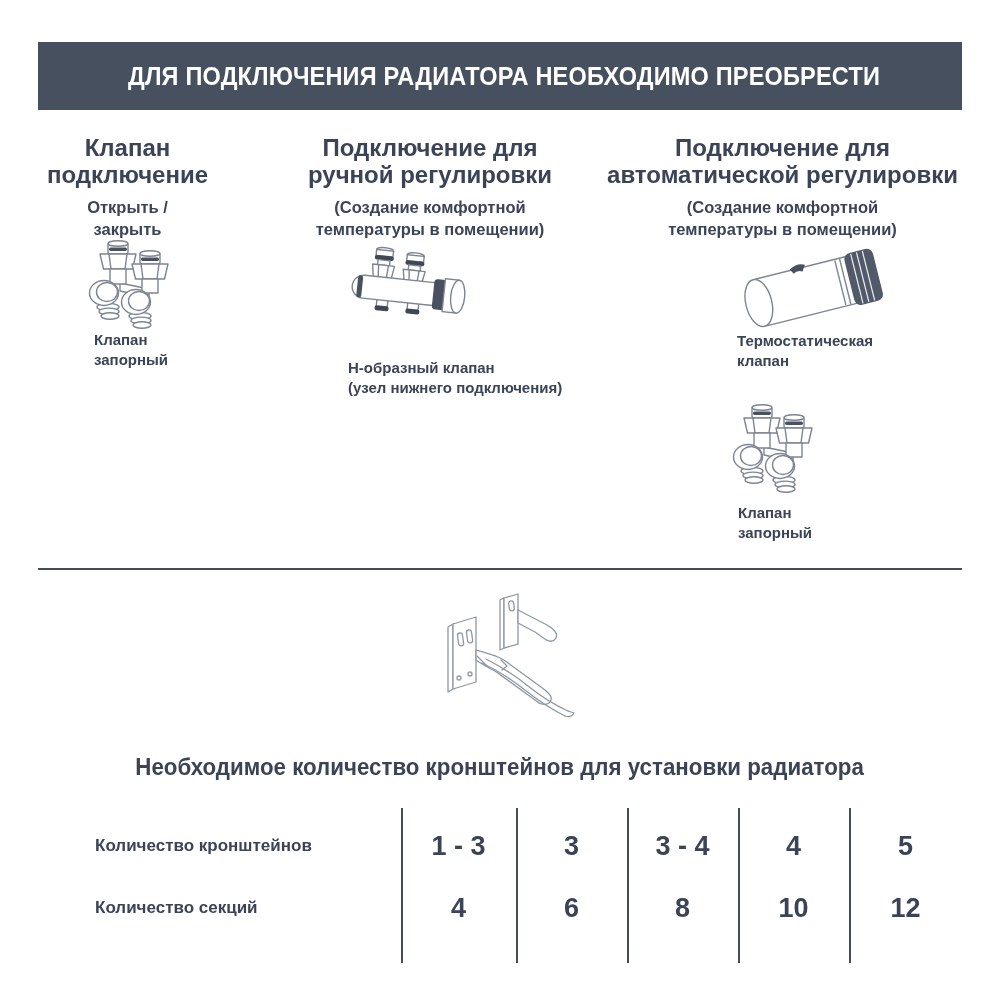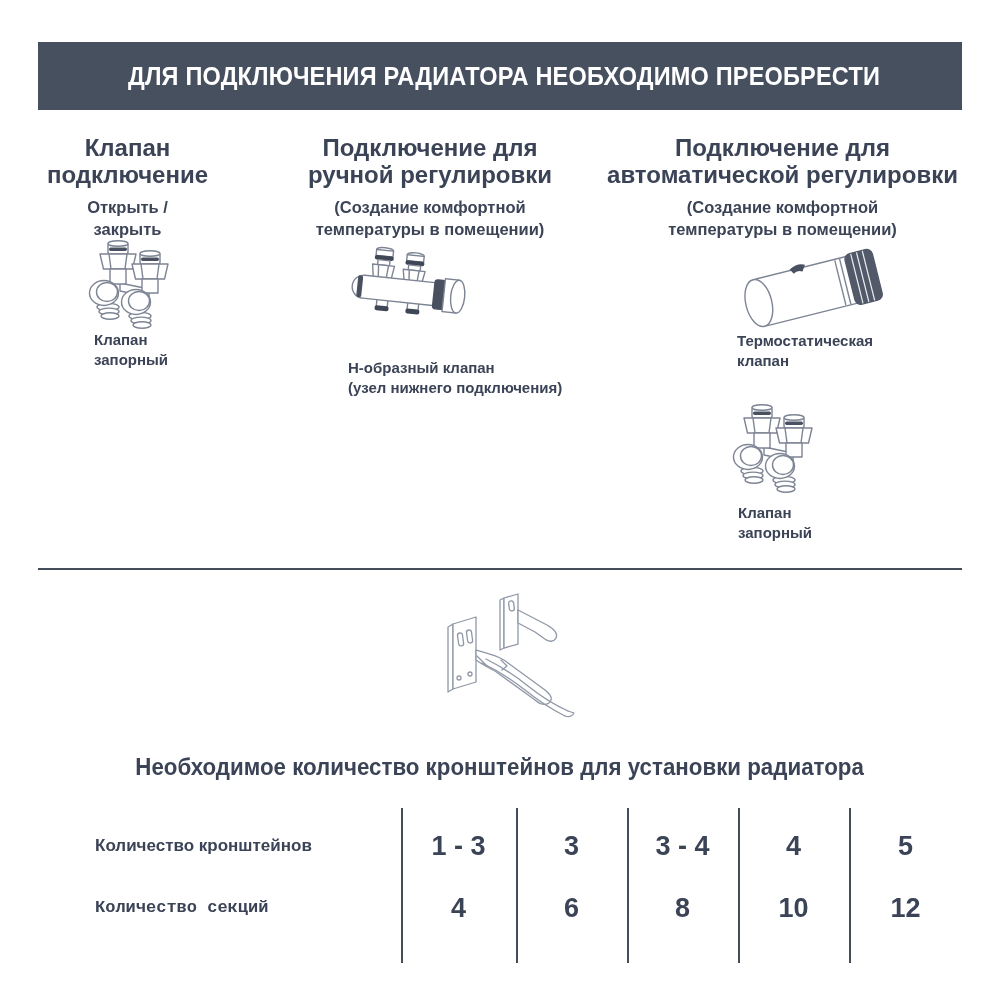--- a/index.html
+++ b/index.html
@@ -45,21 +45,21 @@
   .bracket-box { position:absolute; left:425px; top:590px; }
 
   
   .tbl-title { position:absolute; left:0; top:754px; width:1000px; text-align:center;
                font-weight:bold; font-size:23px; color:#3b4356; }
   .tbl-title span { display:inline-block; transform:scaleX(.97); white-space:nowrap; }
   .tbl { position:absolute; left:60px; top:808px; width:902px; height:155px; }
   .vline { position:absolute; top:0; width:2px; height:155px; background:#454d5c; }
   .vl-1 { left:341px; } .vl-2 { left:456px; } .vl-3 { left:567px; } .vl-4 { left:678px; } .vl-5 { left:789px; }
   .row-label { position:absolute; left:35px; font-weight:bold; font-size:17px; line-height:22px; color:#3b4356; }
-  .rl-1 { top:27px; } .rl-2 { top:89px;font-family:Liberation Mono, monospace; }
+  .rl-1 { top:27px; } .rl-2 { top:89px; }
   .cell { position:absolute; text-align:center; font-weight:bold; font-size:27px; line-height:36px; color:#3b4356; }
   .r1 { top:20px; } .r2 { top:82px; }
   .cc-1 { left:341px; width:115px; }
   .cc-2 { left:456px; width:111px; }
   .cc-3 { left:567px; width:111px; }
   .cc-4 { left:678px; width:111px; }
   .cc-5 { left:789px; width:113px; }
 </style>
 </head>
 <body>

